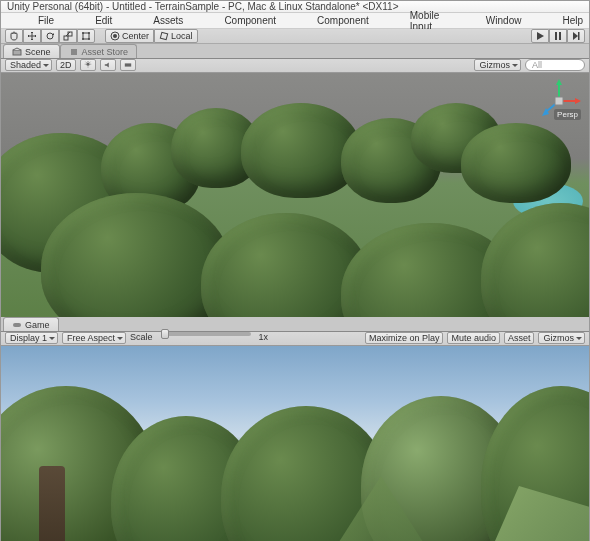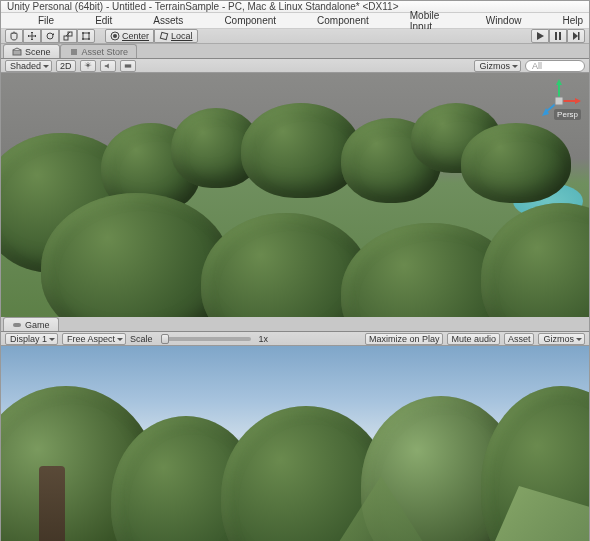--- a/index.html
+++ b/index.html
@@ -2,33 +2,33 @@
 <html><head>
 <meta charset="utf-8">
 <style>
   * { box-sizing: border-box; margin: 0; padding: 0; font-family: Arial, sans-serif; }
   body { width: 590px; height: 541px; background: #fff; font-size: 10px; overflow: hidden; }
   .window { border: 1px solid #999; width: 100%; height: 100%; display: flex; flex-direction: column; }
   .titlebar { height: 17px; background: linear-gradient(#fdfdfd,#f0f0f0); border-bottom: 1px solid #ccc; display: flex; align-items: flex-start; padding: 0 6px; color: #444; font-size: 10px; }
   .menubar { height: 16px; background: #f4f4f4; border-bottom: 1px solid #ccc; display: flex; align-items: center; gap: 10px; padding: 0 6px; color: #333; font-size: 10px; }
   .menubar span { cursor: default; padding-left: 31px; }
   .toolbar { height: 18px; background: linear-gradient(#d9d9d9,#cfcfcf); border-bottom: 1px solid #aaa; display: flex; align-items: center; padding: 0 4px; gap: 2px; }
-  .tbtn { height: 14px; min-width: 16px; background: linear-gradient(#eee,#ddd); border: 1px solid #999; border-radius: 2px; display: flex; align-items: center; justify-content: center; font-size: 9px; color: #333; padding: 0 4px; text-decoration: underline; }
+  .tbtn { height: 14px; min-width: 16px; background: linear-gradient(#eee,#ddd); border: 1px solid #999; border-radius: 2px; display: flex; align-items: center; justify-content: center; font-size: 9px; color: #333; padding: 0 4px; }
   .tbtn.icon { padding: 0; width: 18px; }
   .tbtn svg { width: 10px; height: 10px; }
   .toolgroup { display: flex; gap: 0; }
   .toolgroup .tbtn { border-radius: 0; }
   .toolgroup .tbtn:first-child { border-radius: 2px 0 0 2px; }
   .toolgroup .tbtn:last-child { border-radius: 0 2px 2px 0; }
   .spacer { flex: 1; }
   .panes { flex: 1; display: flex; flex-direction: column; background: #c8c8c8; }
   .tabrow { height: 15px; background: #c8c8c8; display: flex; align-items: flex-end; padding: 0 2px; gap: 0; border-bottom: 1px solid #888; }
   .tab { height: 14px; padding: 0 8px; background: linear-gradient(#e8e8e8,#d8d8d8); border: 1px solid #999; border-bottom: none; border-radius: 3px 3px 0 0; font-size: 9px; color: #333; display: flex; align-items: center; gap: 3px; margin-top: 37px; }
   .tab.inactive { background: #c8c8c8; color: #666; }
-  .paneheader { height: 14px; background: linear-gradient(#d9d9d9,#cfcfcf); border-bottom: 1px solid #999; display: flex; align-items: center; padding: 0 4px; gap: 4px; font-size: 9px; color: #333; }
+  .paneheader { height: 14px; background: linear-gradient(#d9d9d9,#cfcfcf); border-bottom: 1px solid #999; display: flex; align-items: flex-start; padding: 0 4px; gap: 4px; font-size: 9px; color: #333; }
   .dd { height: 12px; background: linear-gradient(#eee,#ddd); border: 1px solid #999; border-radius: 2px; padding: 0 10px 0 4px; font-size: 9px; position: relative; display: flex; align-items: center; }
   .dd::after { content: ""; position: absolute; right: 2px; top: 4px; border: 3px solid transparent; border-top-color: #555; }
   .smallbtn { height: 12px; min-width: 14px; background: linear-gradient(#eee,#ddd); border: 1px solid #999; border-radius: 2px; font-size: 9px; display: flex; align-items: center; justify-content: center; padding: 0 3px; }
   .viewport { position: relative; overflow: hidden; }
   .scene-view { height: 244px; background: linear-gradient(#8a8a88 0%, #7e7e7c 35%, #6f8f5e 45%, #5d8047 100%); }
   .game-view { height: 226px; background: linear-gradient(#7fa6c9 0%, #a8c4de 25%, #c9dae8 40%, #4a6b3a 55%, #2f4a28 100%); }
   .trees { position: absolute; inset: 0; }
   .tree { position: absolute; border-radius: 50% 50% 45% 45%; background: radial-gradient(circle at 35% 30%, #6a8a4e, #3d5b2e 60%, #2a3f20 100%); box-shadow: inset -6px -10px 18px rgba(0,0,0,.35), inset 6px 6px 12px rgba(160,200,120,.25); }
   .gizmo { position: absolute; top: 6px; right: 8px; width: 44px; height: 44px; }
   .persp { position: absolute; top: 36px; right: 8px; font-size: 8px; color: #eee; background: rgba(0,0,0,.2); padding: 1px 3px; border-radius: 2px; }

